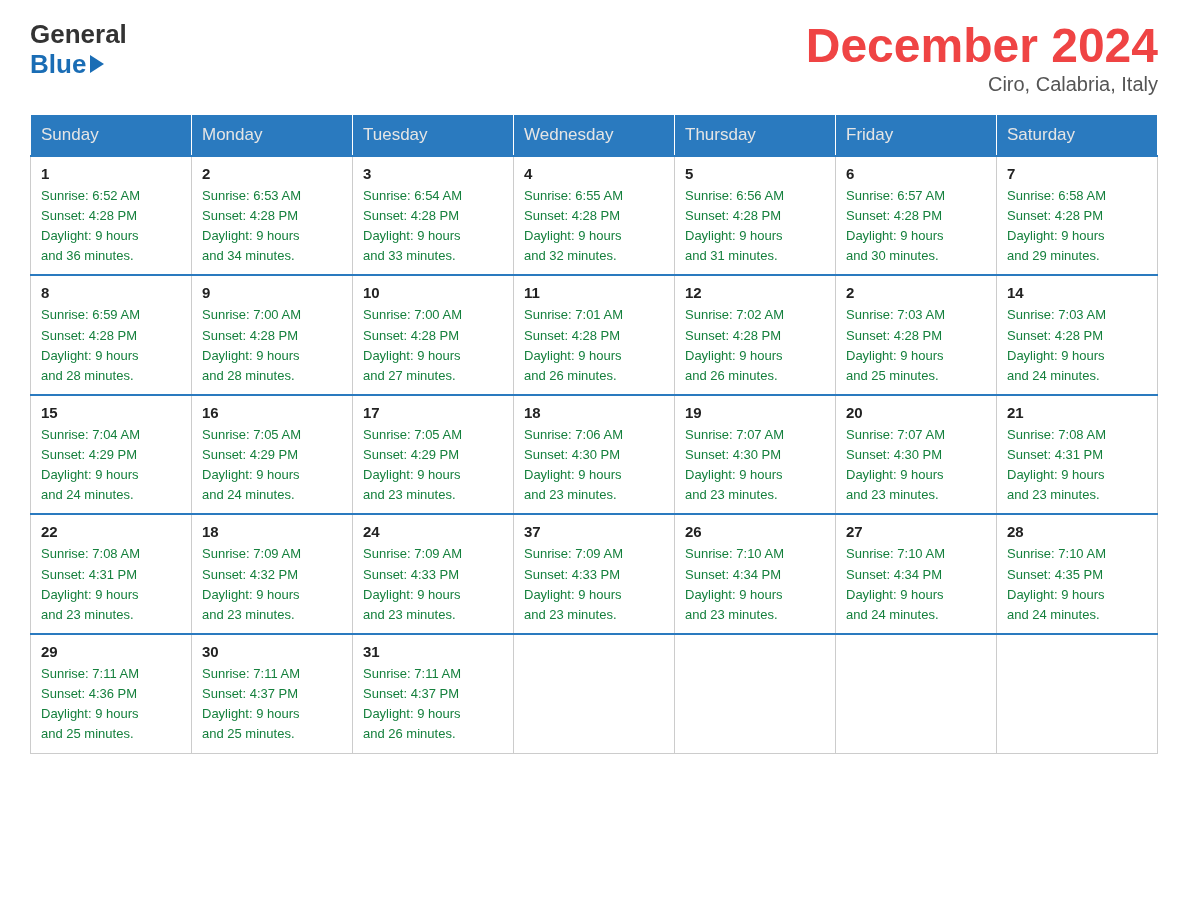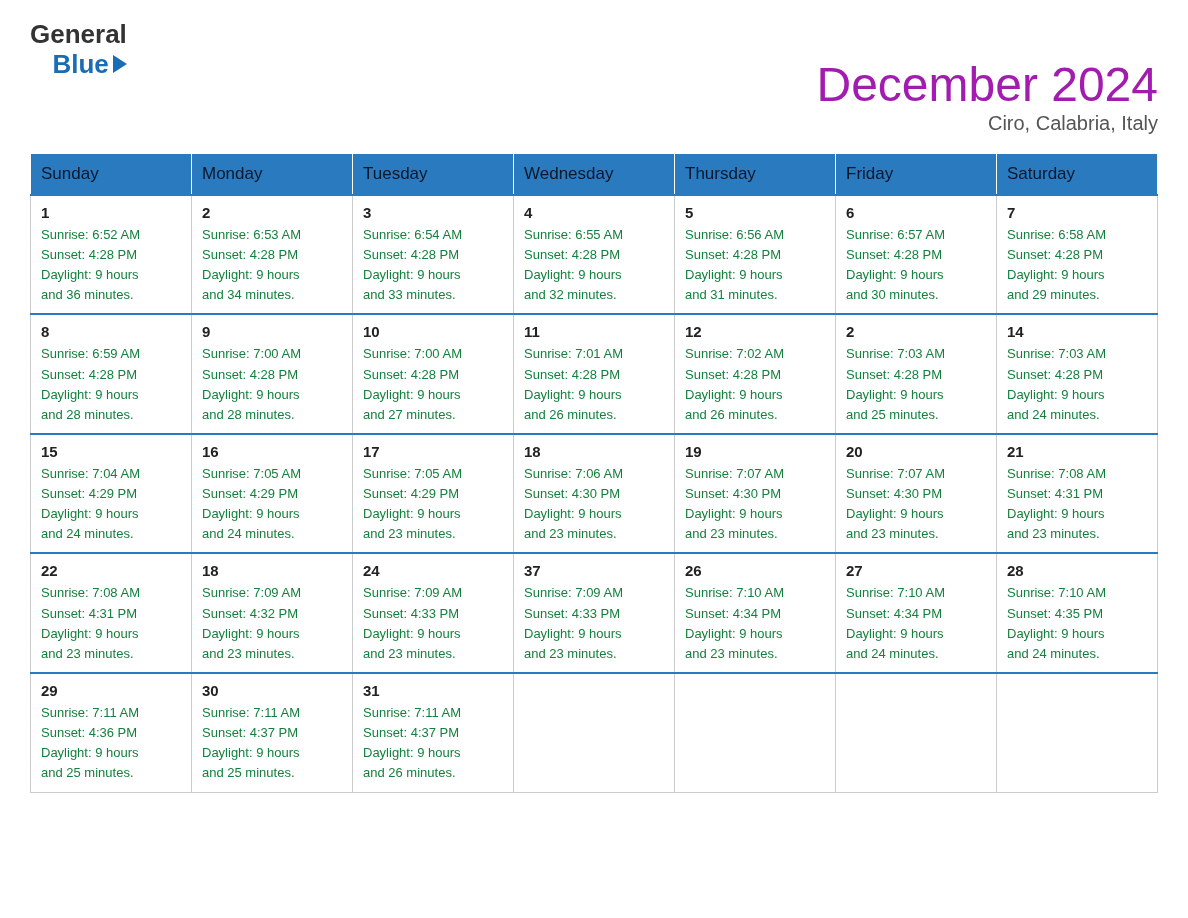--- a/index.html
+++ b/index.html
@@ -12,21 +12,21 @@
     }
     .header {
       display: flex;
       justify-content: space-between;
       align-items: flex-start;
       margin-bottom: 18px;
     }
     .logo {
       display: flex;
       flex-direction: column;
-      align-items: flex-end;
+      align-items: flex-start;
     }
     .logo-general {
       font-size: 26px;
       font-weight: bold;
       color: #333;
       line-height: 1.1;
     }
     .logo-blue {
       font-size: 26px;
       font-weight: bold;
@@ -40,38 +40,37 @@
       border-left: 14px solid #1a6db5;
       border-top: 9px solid transparent;
       border-bottom: 9px solid transparent;
       margin-left: 4px;
     }
     .title-block {
       text-align: right;
     }
     .month-title {
       font-size: 48px;
-      font-weight: normal;
-      color: #a21caf;
+      font-weight: bold;
+      color: #ef4444;
       line-height: 1.1;
-      margin-top: 39px;
     }
     .location {
       font-size: 20px;
       color: #555;
       margin-top: 0;
     }
     .calendar {
       width: 100%;
       border-collapse: collapse;
       border: 1px solid #aaa;
     }
     .calendar th {
       background-color: #2a7abf;
-      color: #0f172a;
+      color: #e5e5e5;
       font-size: 17px;
       font-weight: normal;
       padding: 10px 10px;
       text-align: left;
       border: 1px solid #fff;
     }
     .calendar td {
       vertical-align: top;
       border: 1px solid #ccc;
       padding: 8px 10px;

